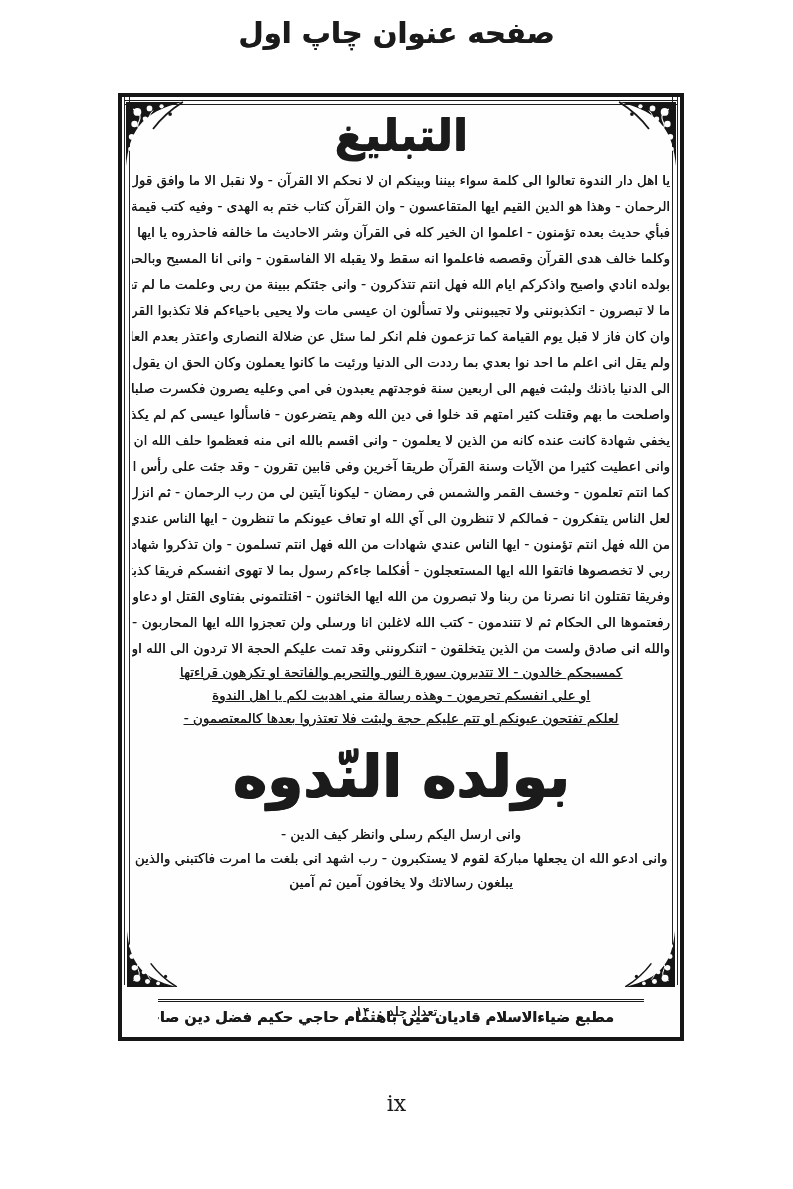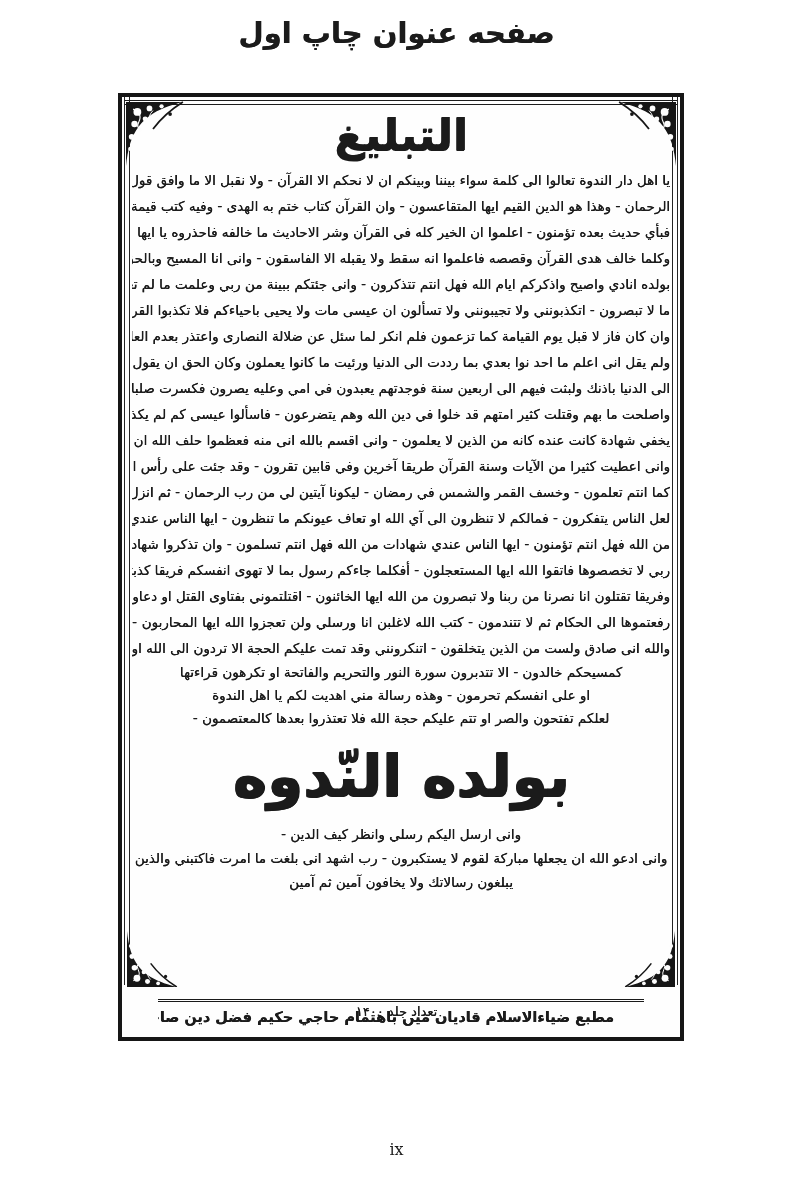--- a/index.html
+++ b/index.html
@@ -108,20 +108,21 @@
   }
   .taper-line {
     direction: rtl;
     text-align: center;
     font-size: 13.5px;
     line-height: 23px;
     height: 23px;
     white-space: nowrap;
     overflow: hidden;
     text-shadow: 0.3px 0 0 currentColor;
+    text-decoration: underline;
   }
   .naming-line {
     direction: rtl;
     text-align: center;
     font-size: 12.5px;
     line-height: 20px;
     height: 20px;
     text-shadow: 0.3px 0 0 currentColor;
   }
   .main-calligraphy {
@@ -166,26 +167,26 @@
     left: 0;
     width: 100%;
     text-align: center;
     direction: rtl;
     font-size: 13px;
     letter-spacing: 1px;
     text-shadow: 0.2px 0 0 currentColor;
   }
   .page-number {
     position: absolute;
-    top: 1140px;
+    top: 1091px;
     left: 0;
     width: 100%;
     text-align: center;
     font-family: "DejaVu Serif", serif;
-    font-size: 16px;
+    font-size: 22px;
   }
 </style>
 </head>
 <body>
 
 <svg width="0" height="0" style="position:absolute">
   <defs>
     <g id="corner-orn">
       <path d="M0,0 H80 C68,3 52,8 38,16 C23,25 11,41 6,58 C3,68 1,79 0,90 Z" fill="#161616"></path>
       <circle cx="16" cy="14" r="5.5" fill="#fdfdfd"></circle>
@@ -254,21 +255,21 @@
         <div class="body-line">لعل الناس يتفكرون - فمالكم لا تنظرون الى آي الله او تعاف عيونكم ما تنظرون - ايها الناس عندي شهادات</div>
         <div class="body-line">من الله فهل انتم تؤمنون - ايها الناس عندي شهادات من الله فهل انتم تسلمون - وان تذكروا شهادات</div>
         <div class="body-line">ربي لا تخصصوها فاتقوا الله ايها المستعجلون - أفكلما جاءكم رسول بما لا تهوى انفسكم فريقا كذبتم</div>
         <div class="body-line">وفريقا تقتلون انا نصرنا من ربنا ولا تبصرون من الله ايها الخائنون - اقتلتموني بفتاوى القتل او دعاوى</div>
         <div class="body-line">رفعتموها الى الحكام ثم لا تتندمون - كتب الله لاغلبن انا ورسلي ولن تعجزوا الله ايها المحاربون -</div>
         <div class="body-line">والله انى صادق ولست من الذين يتخلقون - اتنكرونني وقد تمت عليكم الحجة الا تردون الى الله اوا</div>
       </div>
 
       <div class="taper-line">كمسيحكم خالدون - الا تتدبرون سورة النور والتحريم والفاتحة او تكرهون قراءتها</div>
       <div class="taper-line">او على انفسكم تحرمون - وهذه رسالة مني اهديت لكم يا اهل الندوة</div>
-      <div class="taper-line">لعلكم تفتحون والصر او تتم عليكم حجة الله فلا تعتذروا بعدها كالمعتصمون -</div>
+      <div class="taper-line">لعلكم تفتحون عيونكم او تتم عليكم حجة ولبثت فلا تعتذروا بعدها كالمعتصمون -</div>
 
 
       <div class="main-calligraphy">بولده النّدوه</div>
 
       <div class="after-line">وانى ارسل اليكم رسلي وانظر كيف الدين -</div>
       <div class="after-line">وانى ادعو الله ان يجعلها مباركة لقوم لا يستكبرون - رب اشهد انى بلغت ما امرت فاكتبني والذين</div>
       <div class="after-line">يبلغون رسالاتك ولا يخافون آمين ثم آمين</div>
 
       <div class="spacer"></div>
 

